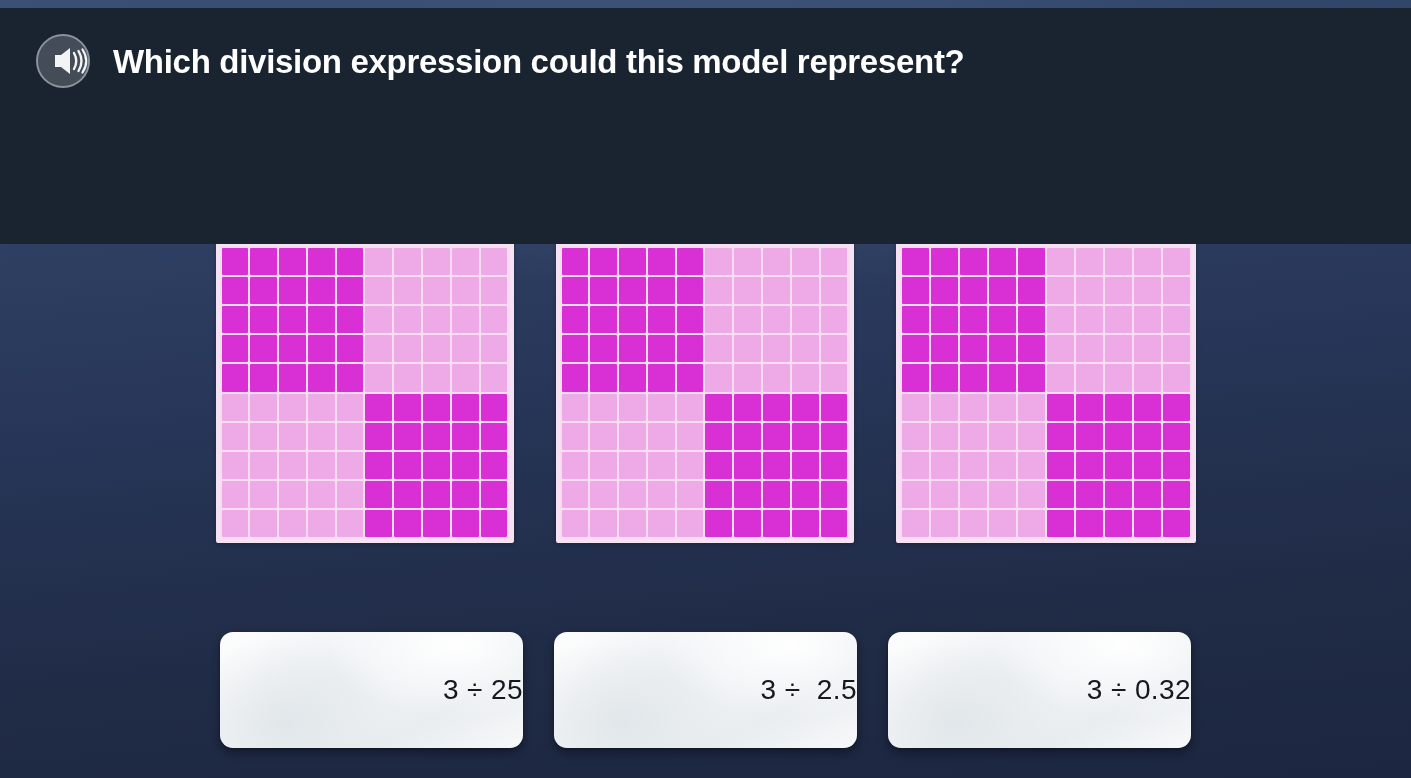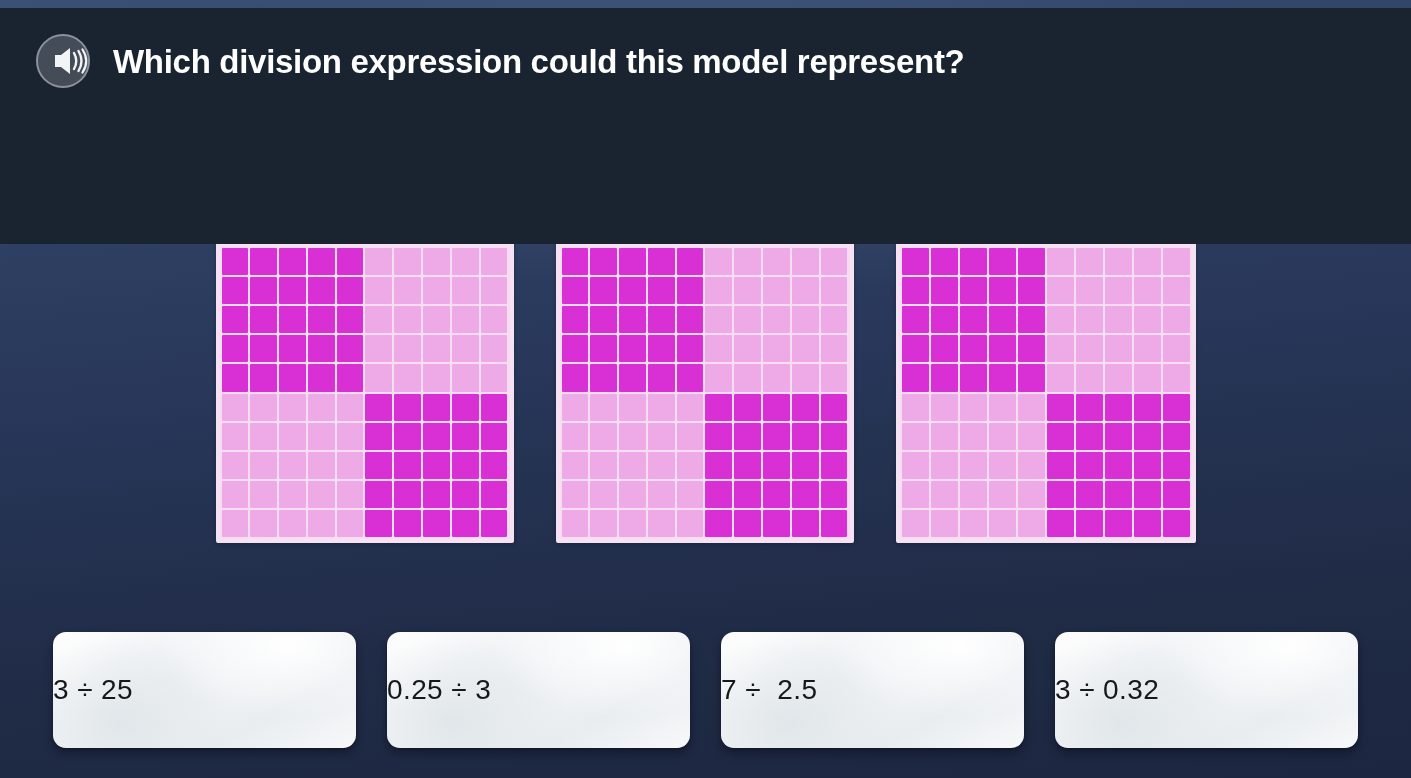--- a/index.html
+++ b/index.html
@@ -105,32 +105,33 @@
 
   .answer-btn {
     width: 303px;
     height: 116px;
     border-radius: 13px;
     border: none;
     cursor: pointer;
     position: relative;
     display: flex;
     align-items: center;
-    justify-content: flex-start;
+    justify-content: flex-end;
     color: #15181d;
     font-size: 28px;
     font-family: "Liberation Sans", sans-serif;
     letter-spacing: 0.4px;
     white-space: pre;
     background:
       radial-gradient(ellipse 220px 120px at 78% 12%, rgba(255,255,255,0.95) 0%, rgba(255,255,255,0) 60%),
       radial-gradient(ellipse 180px 130px at 22% 78%, rgba(222,228,232,0.85) 0%, rgba(255,255,255,0) 65%),
       radial-gradient(ellipse 140px 90px at 40% 40%, rgba(236,240,243,0.9) 0%, rgba(255,255,255,0) 70%),
       linear-gradient(150deg, #fdfdfd 0%, #f2f4f6 44%, #e9edf0 72%, #f7f8f9 100%);
     box-shadow: 0 5px 9px rgba(6,10,20,0.42), 0 1px 2px rgba(6,10,20,0.3);
+    padding-left: 26px;
   }
 
   .answer-btn .label { position: relative; z-index: 2; }
 </style>
 </head>
 <body>
 
 <div id="app">
 
   <div id="header">
@@ -457,23 +458,20 @@
         <div class="cell dark"></div>
         <div class="cell dark"></div>
       </div>
   </div>
 
   <div id="answers">
     <button class="answer-btn">
       <span class="label">3 ÷ 25</span>
     </button>
     <button class="answer-btn">
-      <span class="label">0.25 ÷ 3</span>
-    </button>
-    <button class="answer-btn">
-      <span class="label">7 ÷  2.5</span>
+      <span class="label">3 ÷  2.5</span>
     </button>
     <button class="answer-btn">
       <span class="label">3 ÷ 0.32</span>
     </button>
   </div>
 
 </div>
 
 </body></html>

